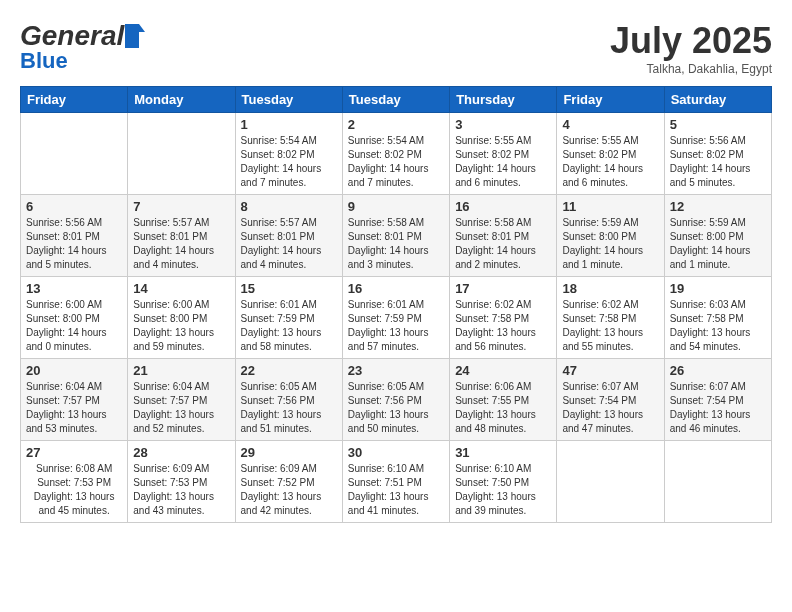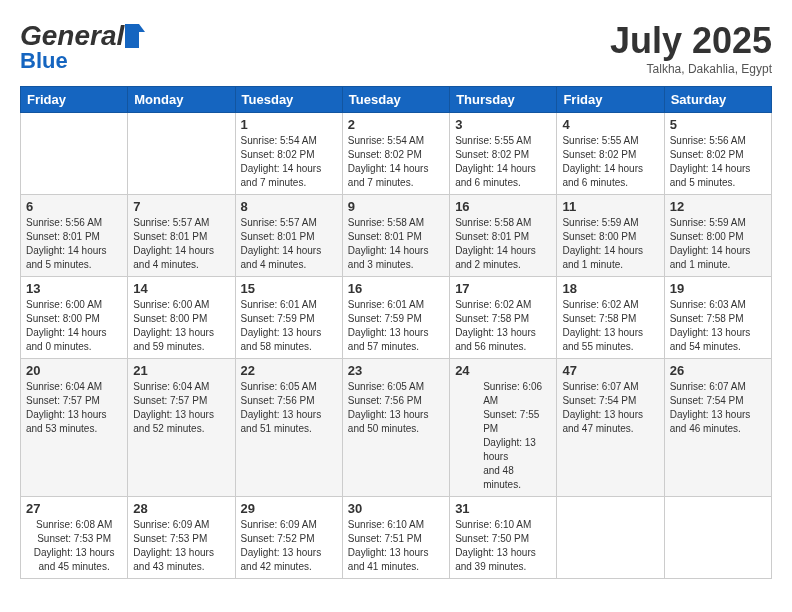--- a/index.html
+++ b/index.html
@@ -272,21 +272,21 @@
         </td>
         <td>
           <span class="day-number">23</span>
           <div class="day-info" style="white-space: pre-line;">Sunrise: 6:05 AM
 Sunset: 7:56 PM
 Daylight: 13 hours
 and 50 minutes.</div>
         </td>
         <td>
           <span class="day-number">24</span>
-          <div class="day-info" style="white-space: pre-line; margin-left: 28px;">Sunrise: 6:06 AM
+          <div class="day-info" style="white-space: pre-line;">Sunrise: 6:06 AM
 Sunset: 7:55 PM
 Daylight: 13 hours
 and 48 minutes.</div>
         </td>
         <td>
           <span class="day-number">47</span>
           <div class="day-info" style="white-space: pre-line;">Sunrise: 6:07 AM
 Sunset: 7:54 PM
 Daylight: 13 hours
 and 47 minutes.</div>

